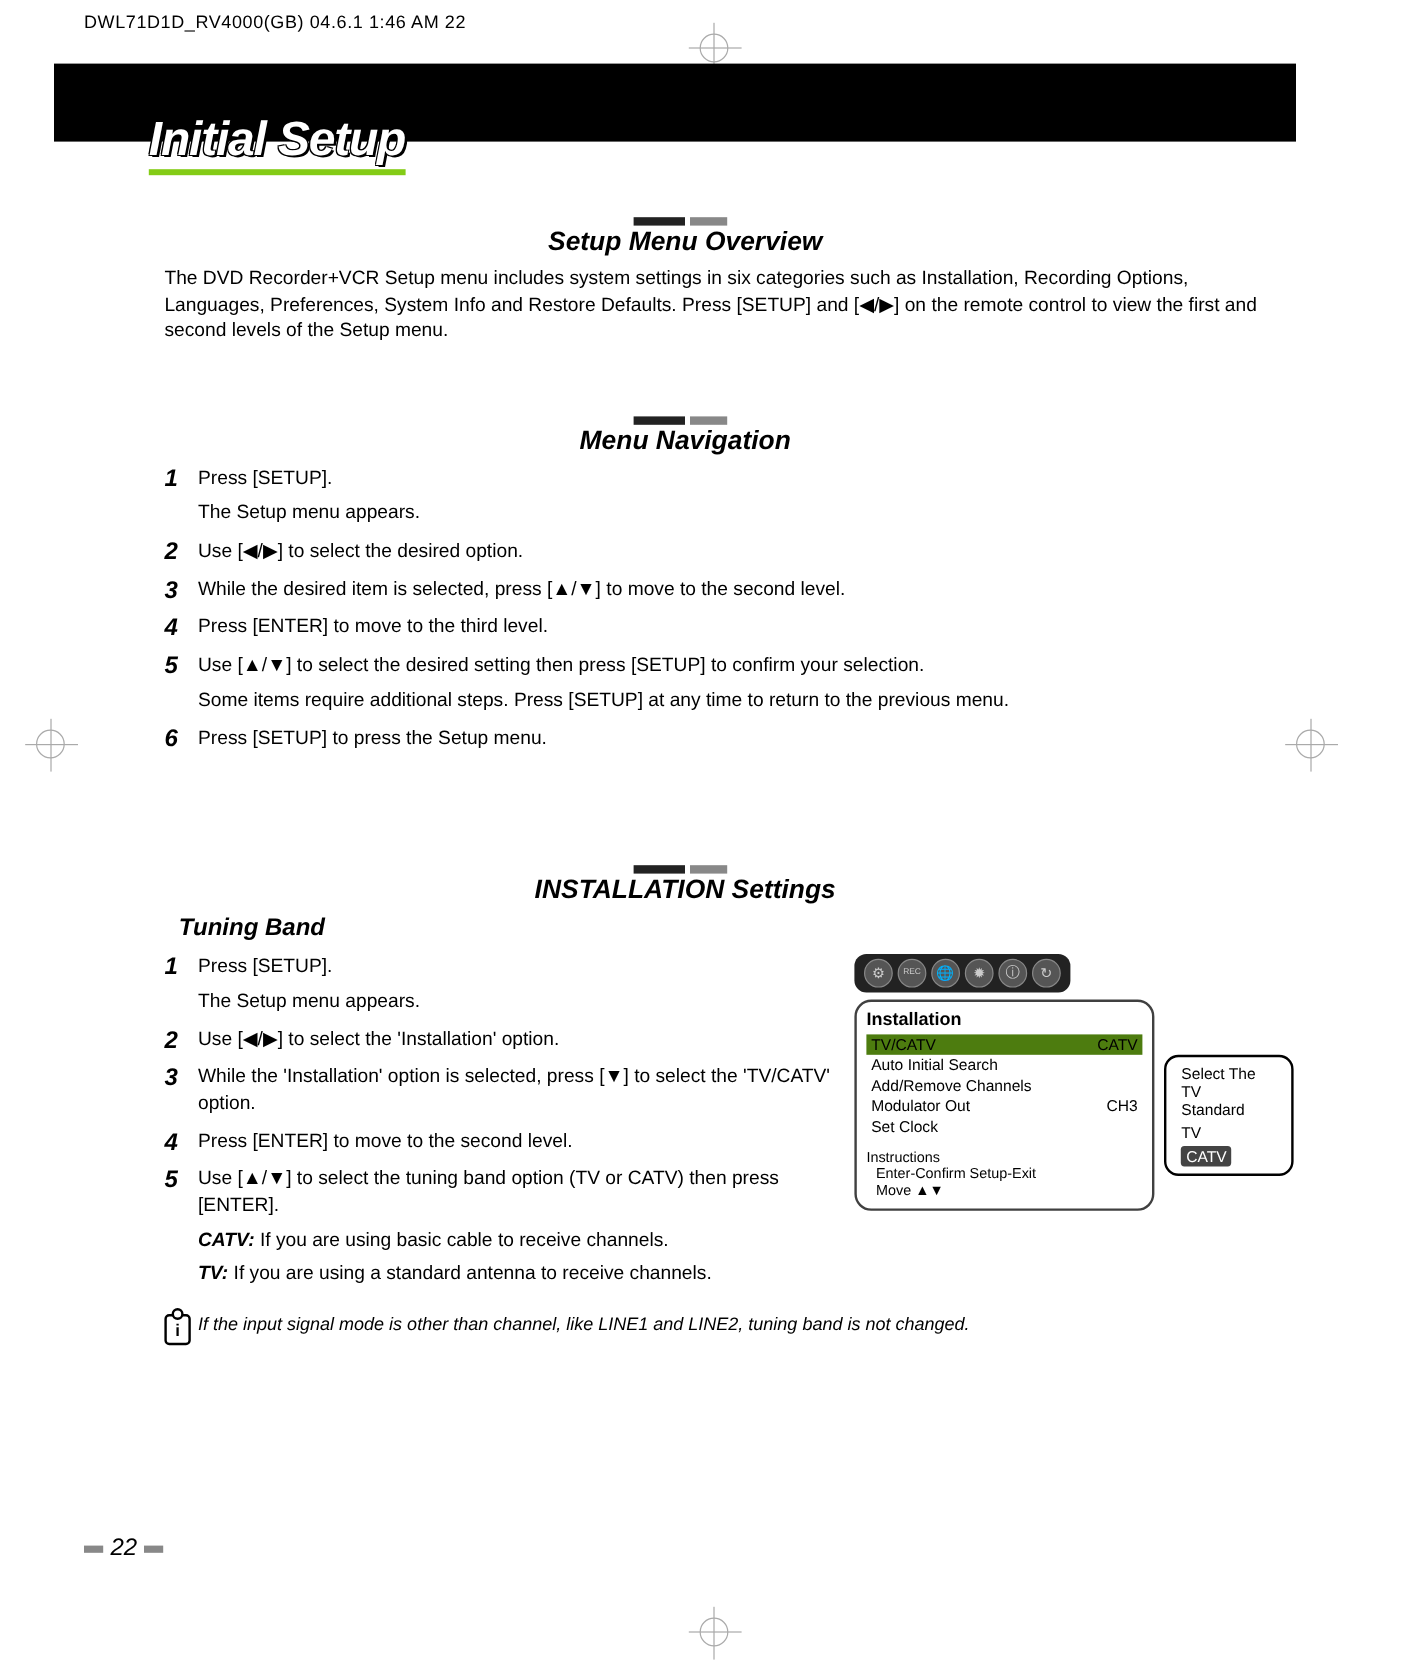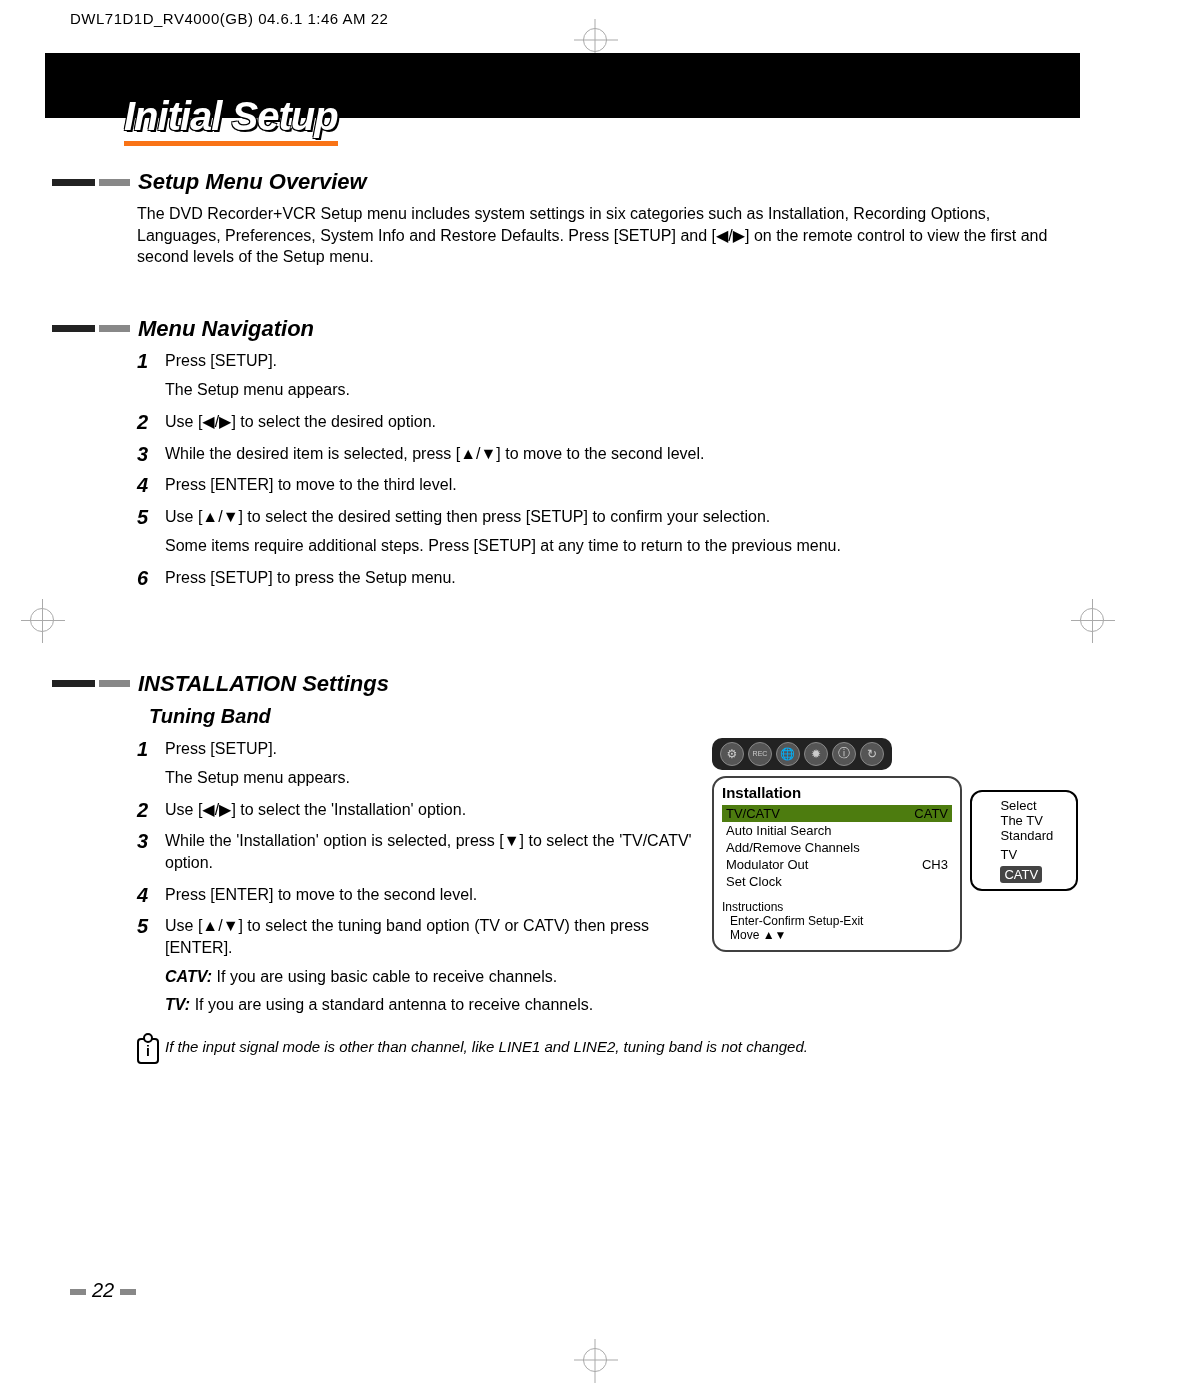--- a/index.html
+++ b/index.html
@@ -57,35 +57,36 @@
   .bottom-crop::after  { content:""; position:absolute; top:50%; left:-10px; height:1px; width:44px; background:#aaa; transform:translateY(-50%);}
   
   .page-title {
     position: absolute;
     top: 94px; left: 124px;
     font-size: 40px;
     font-weight: 900;
     font-style: italic;
     color: #fff;
     text-shadow: -1px -1px 0 #000, 1px -1px 0 #000, -1px 1px 0 #000, 2px 2px 0 #000;
-    border-bottom: 5px solid #f97316;
+    border-bottom: 5px solid #84cc16;
     padding-bottom: 2px;
     letter-spacing: -1px;
   }
   .content {
     position: absolute;
     top: 165px;
     left: 52px;
     right: 108px;
   }
   .section-head {
     display: flex;
     align-items: center;
-    margin-top: 4px;
+    margin-top: 16px;
     margin-bottom: 8px;
+    flex-direction: column;
   }
   .section-head .bar {
     width: 78px; height: 7px;
     background: linear-gradient(90deg, #222 0%, #222 55%, #fff 55%, #fff 60%, #888 60%, #888 100%);
   }
   .section-head h2 {
     margin-left: 8px;
     font-size: 22px;
     font-weight: 900;
     font-style: italic;
@@ -169,25 +170,25 @@
     margin-bottom: 4px;
   }
   .osd-row { display:flex; justify-content:space-between; padding:1px 4px; }
   .osd-row.hl { background:#4d7c0f; }
   .osd-instructions { margin-top: 10px; font-size: 12px; }
   .osd-instructions div { padding-left: 8px; }
   .osd-popup {
     display:inline-block;
     border: 2px solid #000;
     border-radius: 12px;
-    padding: 6px 28px;
+    padding: 6px 12px;
     font-size: 13px;
     margin-left: 4px;
     vertical-align: top;
-    margin-top: 14px;
+    margin-top: 46px;
     width: 108px;
   }
   .osd-popup .opt { margin-top:4px; }
   .osd-popup .opt.sel { background:#444; color:#fff; padding:1px 4px; border-radius:3px; display:inline-block;}
   
   .note-row {
     display:flex; align-items:flex-start; gap:6px;
     margin-left: 85px; margin-top: 14px;
     font-size: 15px; font-style: italic;
   }

